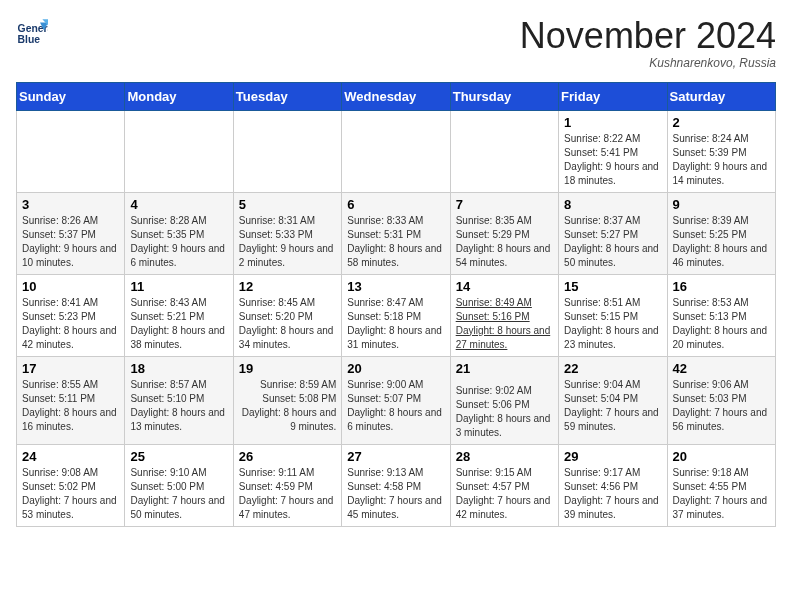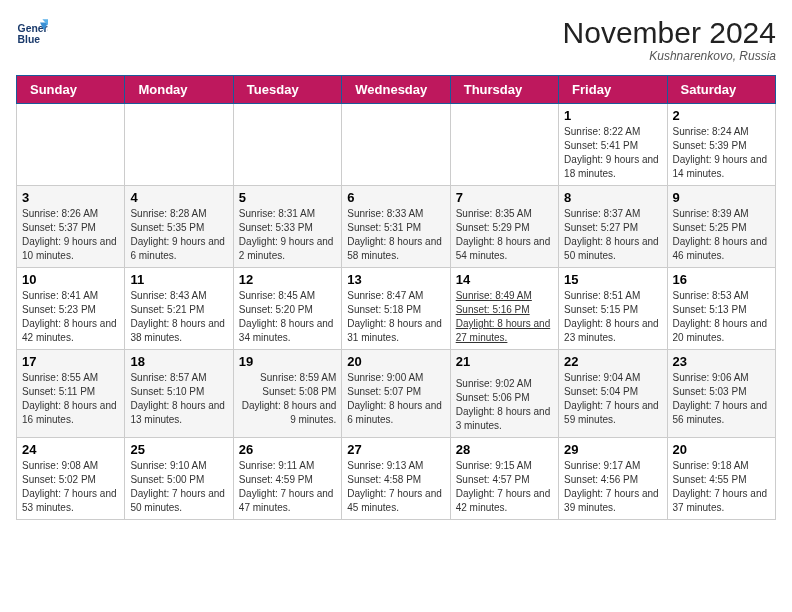--- a/index.html
+++ b/index.html
@@ -22,41 +22,41 @@
       gap: 4px;
     }
     .logo-icon {
       width: 32px;
       height: 32px;
     }
     .title-block {
       text-align: right;
     }
     .month-title {
-      font-size: 30px;
+      font-size: 36px;
       font-weight: 300;
       color: #222;
       line-height: 1.1;
     }
     .location {
       font-size: 12px;
       color: #555;
       font-style: italic;
     }
     .calendar {
       width: 100%;
       border-collapse: collapse;
       border: 1px solid #ccc;
     }
     .calendar th {
-      background: #be185d;
+      background: #1d4ed8;
       color: #fff;
       font-size: 13px;
       font-weight: bold;
-      padding: 6px 13px;
+      padding: 6px 2px;
       text-align: left;
       border: 1px solid #1a5a9a;
     }
     .calendar td {
       vertical-align: top;
       border: 1px solid #ccc;
       padding: 4px 5px;
       font-size: 10.5px;
       width: 108px;
       min-height: 80px;
@@ -249,21 +249,21 @@
 Sunset: 5:06 PM
 Daylight: 8 hours and 3 minutes.</div>
         </td>
         <td>
           <span class="day-number">22</span>
           <div class="day-info" style="white-space: pre-line;">Sunrise: 9:04 AM
 Sunset: 5:04 PM
 Daylight: 7 hours and 59 minutes.</div>
         </td>
         <td>
-          <span class="day-number">23</span>
+          <span class="day-number">42</span>
           <div class="day-info" style="white-space: pre-line;">Sunrise: 9:06 AM
 Sunset: 5:03 PM
 Daylight: 7 hours and 56 minutes.</div>
         </td>
       </tr>
       <tr>
         <td>
           <span class="day-number">24</span>
           <div class="day-info" style="white-space: pre-line;">Sunrise: 9:08 AM
 Sunset: 5:02 PM

